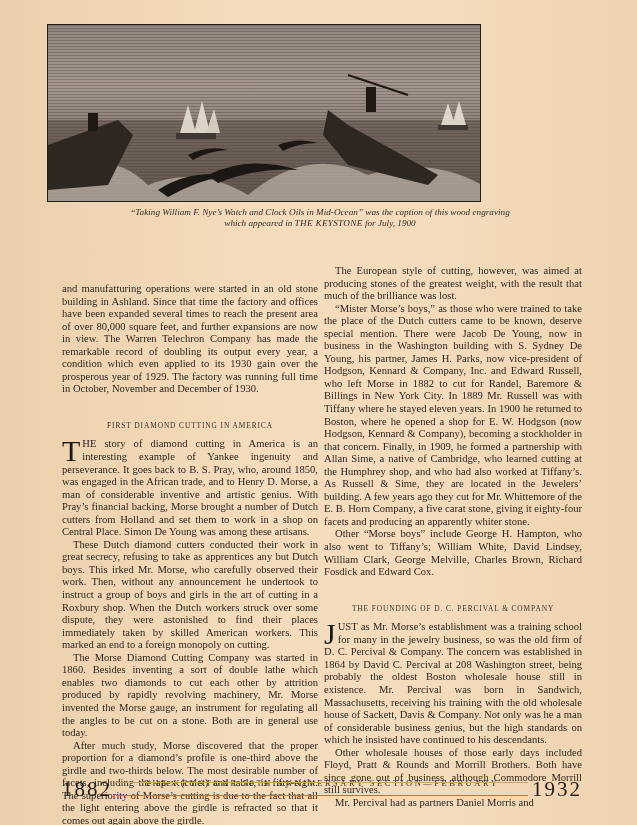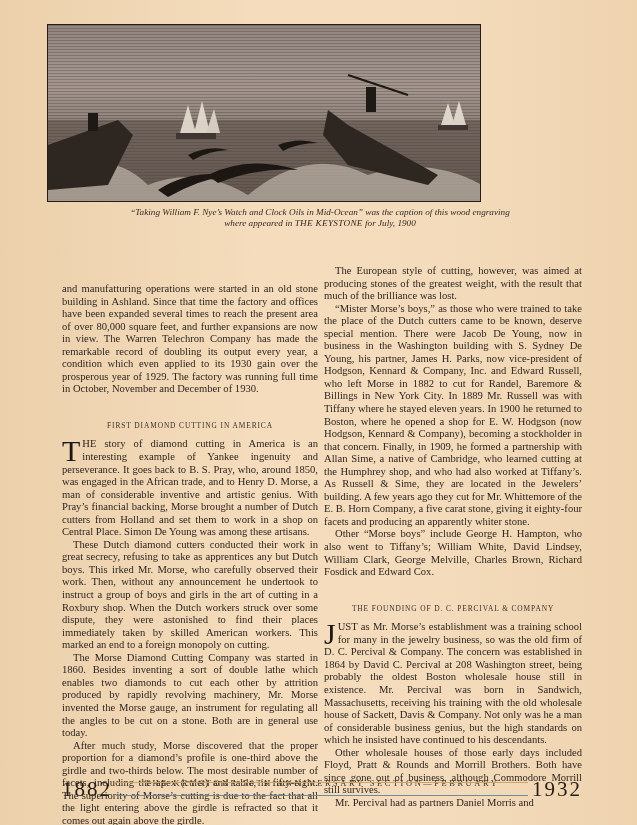--- a/index.html
+++ b/index.html
@@ -102,21 +102,21 @@
       <path d="M160,150 Q200,130 250,145 Q210,142 170,158 Z"></path>
       <path d="M140,130 Q160,120 180,125 Q160,126 145,135 Z"></path>
       <path d="M230,120 Q250,112 270,118 Q250,118 235,126 Z"></path>
     </g>
   </svg>
 </div>
 
 <div class="caption">
   <div>“Taking William F. Nye’s Watch and Clock Oils in Mid-Ocean” was the caption of this wood engraving</div>
   <div>
-    <span>where appeared in </span><b>THE KEYSTONE</b><span> for July, 1900</span>
+    <span>which appeared in </span><b>THE KEYSTONE</b><span> for July, 1900</span>
   </div>
 </div>
 
 <div class="col col-left">
   <p class="noindent">and manufatturing operations were started in an old stone building in Ashland. Since that time the factory and offices have been expanded several times to reach the present area of over 80,000 square feet, and further expansions are now in view. The Warren Telechron Company has made the remarkable record of doubling its output every year, a condition which even applied to its 1930 gain over the prosperous year of 1929. The factory was running full time in October, November and December of 1930.</p>
   <div class="section-head">FIRST DIAMOND CUTTING IN AMERICA</div>
   <p class="dropcap-p"><span class="dropcap">T</span><span>HE story of diamond cutting in America is an interesting example of Yankee ingenuity and perseverance. It goes back to B. S. Pray, who, around 1850, was engaged in the African trade, and to Henry D. Morse, a man of considerable inventive and artistic genius. With Pray’s financial backing, Morse brought a number of Dutch cutters from Holland and set them to work in a shop on Central Place. Simon De Young was among these artisans.</span></p>
   <p>These Dutch diamond cutters conducted their work in great secrecy, refusing to take as apprentices any but Dutch boys. This irked Mr. Morse, who carefully observed their work. Then, without any announcement he undertook to instruct a group of boys and girls in the art of cutting in a Roxbury shop. When the Dutch workers struck over some dispute, they were astonished to find their places immediately taken by skilled American workers. This marked an end to a foreign monopoly on cutting.</p>
   <p>The Morse Diamond Cutting Company was started in 1860. Besides inventing a sort of double lathe which enables two diamonds to cut each other by attrition produced by rapidly revolving machinery, Mr. Morse invented the Morse gauge, an instrument for regulating all the angles to be cut on a stone. Both are in general use today.</p>
   <p>After much study, Morse discovered that the proper proportion for a diamond’s profile is one-third above the girdle and two-thirds below. The most desirable number of facets, including the apex (culet) and table, is fifty-eight. The superiority of Morse’s cutting is due to the fact that all the light entering above the girdle is refracted so that it comes out again above the girdle.</p>

